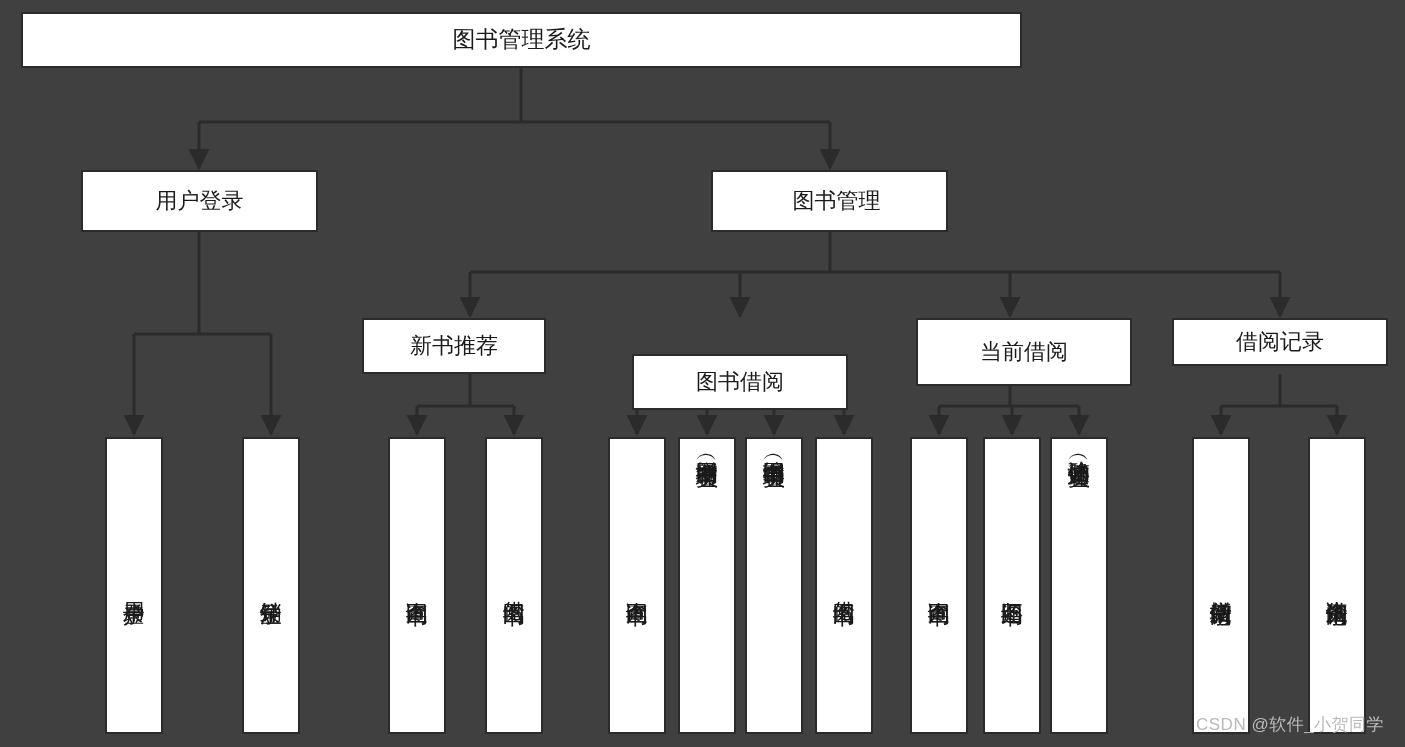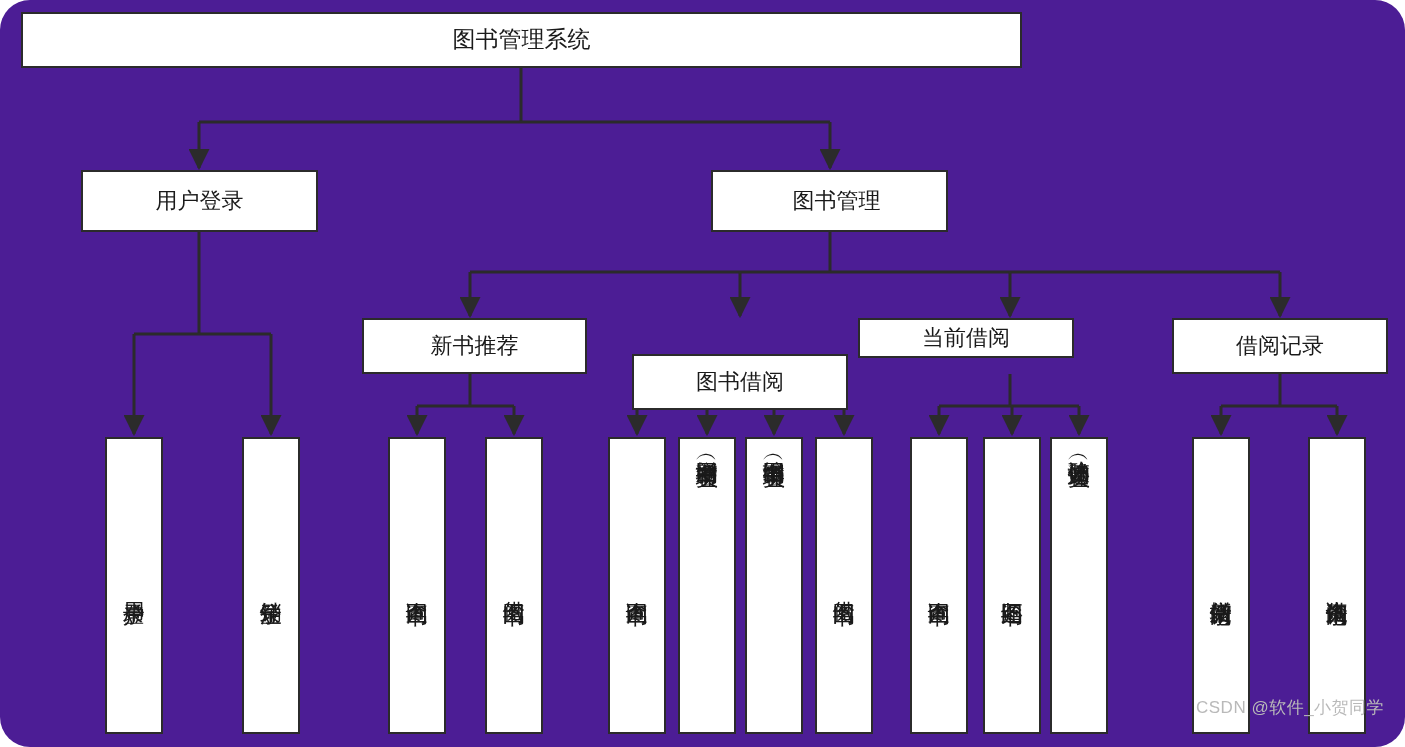--- a/index.html
+++ b/index.html
@@ -7,23 +7,22 @@
     padding: 0;
     background: #ffffff;
   }
   body {
     font-family: "Liberation Sans", "DejaVu Sans", sans-serif;
   }
   #canvas {
     position: relative;
     width: 1405px;
     height: 747px;
-    background: #4c1d95;
+    background: #404040;
     overflow: hidden;
-    border-radius: 30px;
   }
   svg#edges {
     position: absolute;
     left: 0;
     top: 0;
     width: 1405px;
     height: 747px;
     pointer-events: none;
   }
   .node {
@@ -130,30 +129,30 @@
     <span class="label-h">图书管理系统</span>
   </div>
 
   <div class="node level2" style="left:81px; top:170px; width:237px; height:62px;">
     <span class="label-h">用户登录</span>
   </div>
   <div class="node level2" style="left:711px; top:170px; width:237px; height:62px;padding-left:14px;">
     <span class="label-h">图书管理</span>
   </div>
 
-  <div class="node level2" style="left:362px; top:318px; width:225px; height:56px;">
+  <div class="node level2" style="left:362px; top:318px; width:184px; height:56px;">
     <span class="label-h">新书推荐</span>
   </div>
   <div class="node level2" style="left:632px; top:318px; width:216px; height:56px;margin-top:36px;">
     <span class="label-h">图书借阅</span>
   </div>
-  <div class="node level2" style="left:858px; top:318px; width:216px; height:40px;">
+  <div class="node level2" style="left:916px; top:318px; width:216px; height:68px;">
     <span class="label-h">当前借阅</span>
   </div>
-  <div class="node level2" style="left:1172px; top:318px; width:216px; height:56px;">
+  <div class="node level2" style="left:1172px; top:318px; width:216px; height:48px;">
     <span class="label-h">借阅记录</span>
   </div>
 
   <div class="node leaf center-v" style="left:105px; top:437px; width:58px; height:297px;">
     <span class="label-v">用户登录</span>
   </div>
   <div class="node leaf center-v" style="left:242px; top:437px; width:58px; height:297px;">
     <span class="label-v">注销登录</span>
   </div>
 
@@ -187,15 +186,15 @@
     <span class="label-v">确认归还（管理员）</span>
   </div>
 
   <div class="node leaf center-v" style="left:1192px; top:437px; width:58px; height:297px;">
     <span class="label-v">新增借阅记录</span>
   </div>
   <div class="node leaf center-v" style="left:1308px; top:437px; width:58px; height:297px;">
     <span class="label-v">查询借阅记录</span>
   </div>
 
-  <div class="watermark" style="left:1196px; top:696px;">CSDN @软件_小贺同学</div>
+  <div class="watermark" style="left:1196px; top:713px;">CSDN @软件_小贺同学</div>
 
 </div>
 
 </body></html>

